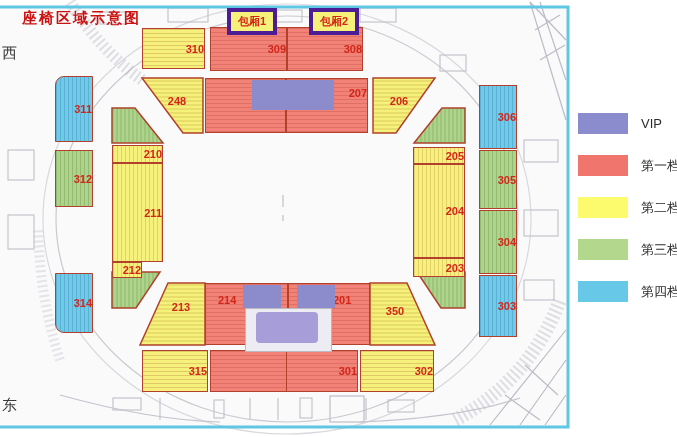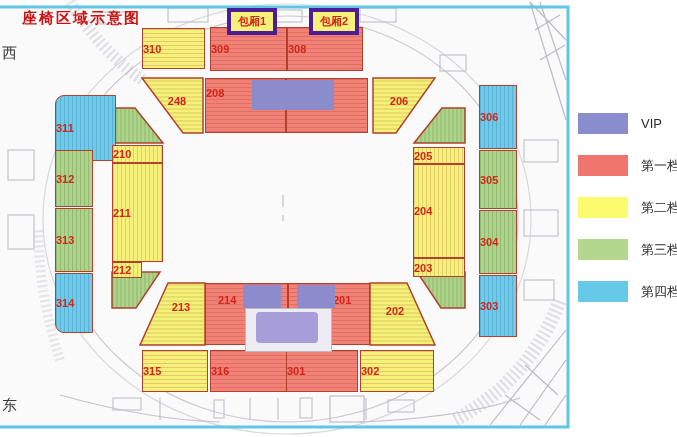--- a/index.html
+++ b/index.html
@@ -1,20 +1,20 @@
 <!DOCTYPE html>
 <html><head>
 <meta charset="utf-8">
 <style>
   html,body{margin:0;padding:0;background:#fff;}
   #stage{position:relative;width:677px;height:437px;background:#ffffff;overflow:hidden;
          font-family:"Liberation Sans","DejaVu Sans",sans-serif;}
   svg.layer{position:absolute;left:0;top:0;z-index:1;}
   .sec{position:absolute;box-sizing:border-box;border:1.5px solid #b2402c;z-index:2;
-       display:flex;align-items:center;justify-content:flex-start;
+       display:flex;align-items:center;justify-content:flex-end;
        font-weight:bold;font-size:11px;color:#d3261a;}
   .t1{background-color:#f28177;}
   .t2{background-color:#f6f17b;}
   .t3{background-color:#aed38b;}
   .t4{background-color:#6fcbe9;}
   .hs{background-image:repeating-linear-gradient(to bottom,rgba(150,50,30,.22) 0 1px,transparent 1px 4px);}
   .vs{background-image:repeating-linear-gradient(to right,rgba(150,50,30,.18) 0 1px,transparent 1px 4px);}
   .t3.vs,.t3.hs{background-image:repeating-linear-gradient(to right,rgba(70,110,40,.25) 0 1px,transparent 1px 4px);}
   .t4.vs{background-image:repeating-linear-gradient(to right,rgba(30,100,150,.25) 0 1px,transparent 1px 4px);}
   .lab-top{align-items:flex-start;padding-top:8px;}
@@ -148,28 +148,25 @@
   <div class="sec t1 hs" style="left:210px;top:350px;width:96px;height:42px">
       <span>316</span>
     </div>
   <div class="sec t1 hs" style="left:286px;top:350px;width:72px;height:42px">
       <span>301</span>
     </div>
   <div class="sec t2 hs" style="left:360px;top:350px;width:74px;height:42px">
       <span>302</span>
     </div>
 
-  <div class="sec t4 vs" style="left:55px;top:95px;width:61px;height:66px;border-top-left-radius:9px">
+  <div class="sec t4 vs" style="left:55px;top:76px;width:38px;height:66px;border-top-left-radius:9px">
       <span>311</span>
     </div>
   <div class="sec t3 vs" style="left:55px;top:150px;width:38px;height:57px">
       <span>312</span>
-    </div>
-  <div class="sec t3 vs" style="left:55px;top:208px;width:38px;height:64px">
-      <span>313</span>
     </div>
   <div class="sec t4 vs" style="left:55px;top:273px;width:38px;height:60px;border-bottom-left-radius:9px">
       <span>314</span>
     </div>
 
   <div class="sec t4 vs" style="left:479px;top:85px;width:38px;height:64px">
       <span>306</span>
     </div>
   <div class="sec t3 vs" style="left:479px;top:150px;width:38px;height:59px">
       <span>305</span>
@@ -211,21 +208,21 @@
   <div class="sec t2 vs" style="left:413px;top:164px;width:52px;height:94px">
       <span>204</span>
     </div>
   <div class="sec t2 vs" style="left:413px;top:258px;width:52px;height:19px">
       <span>203</span>
     </div>
 
   <div class="floatlab" style="left:177px;top:101px">248</div>
   <div class="floatlab" style="left:399px;top:101px">206</div>
   <div class="floatlab" style="left:181px;top:307px">213</div>
-  <div class="floatlab" style="left:395px;top:311px">202</div>
+  <div class="floatlab" style="left:395px;top:311px">350</div>
 
   <div class="vip" style="left:252px;top:80px;width:82px;height:30px"></div>
   <div class="vip" style="left:243px;top:285px;width:38px;height:23px"></div>
   <div class="vip" style="left:297px;top:285px;width:38px;height:23px"></div>
   <div class="stagebox" style="left:245px;top:308px;width:85px;height:42px"></div>
   <div class="stageblk" style="left:256px;top:312px;width:62px;height:31px"></div>
 
   <div id="legend">
     <div class="leg-row" style="top:113px">
       <div class="leg-swatch sw-vip"></div>

